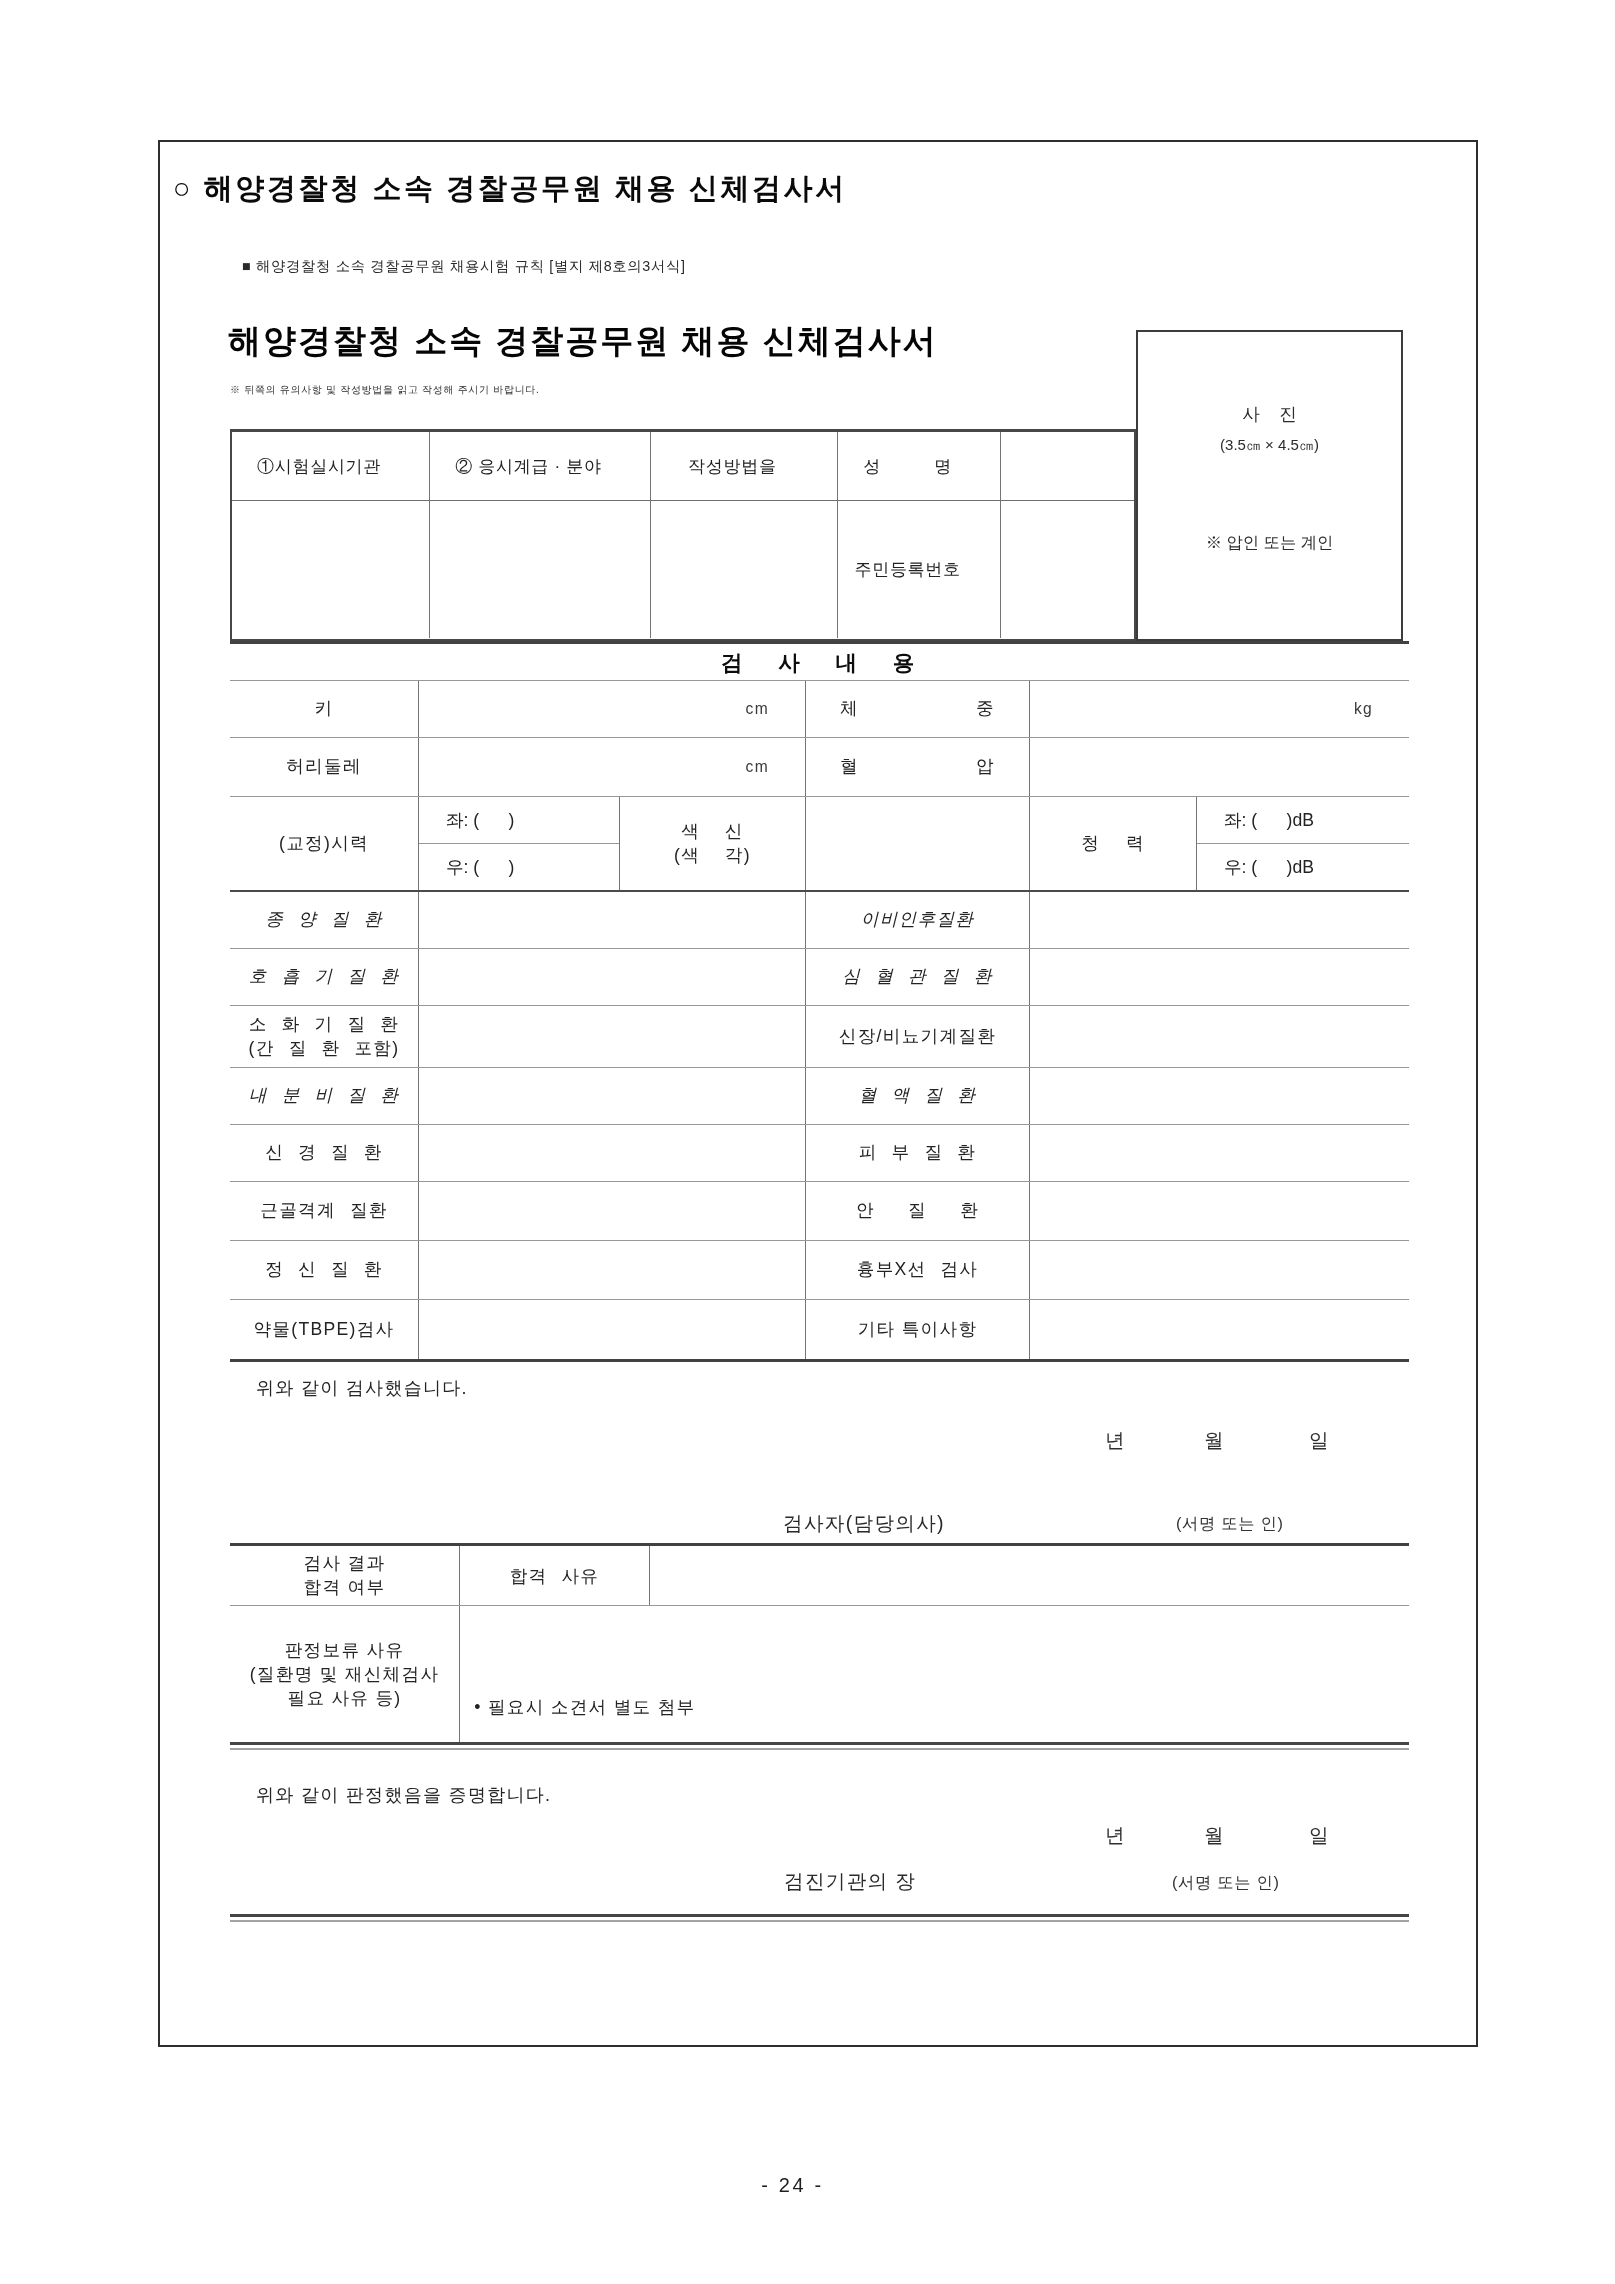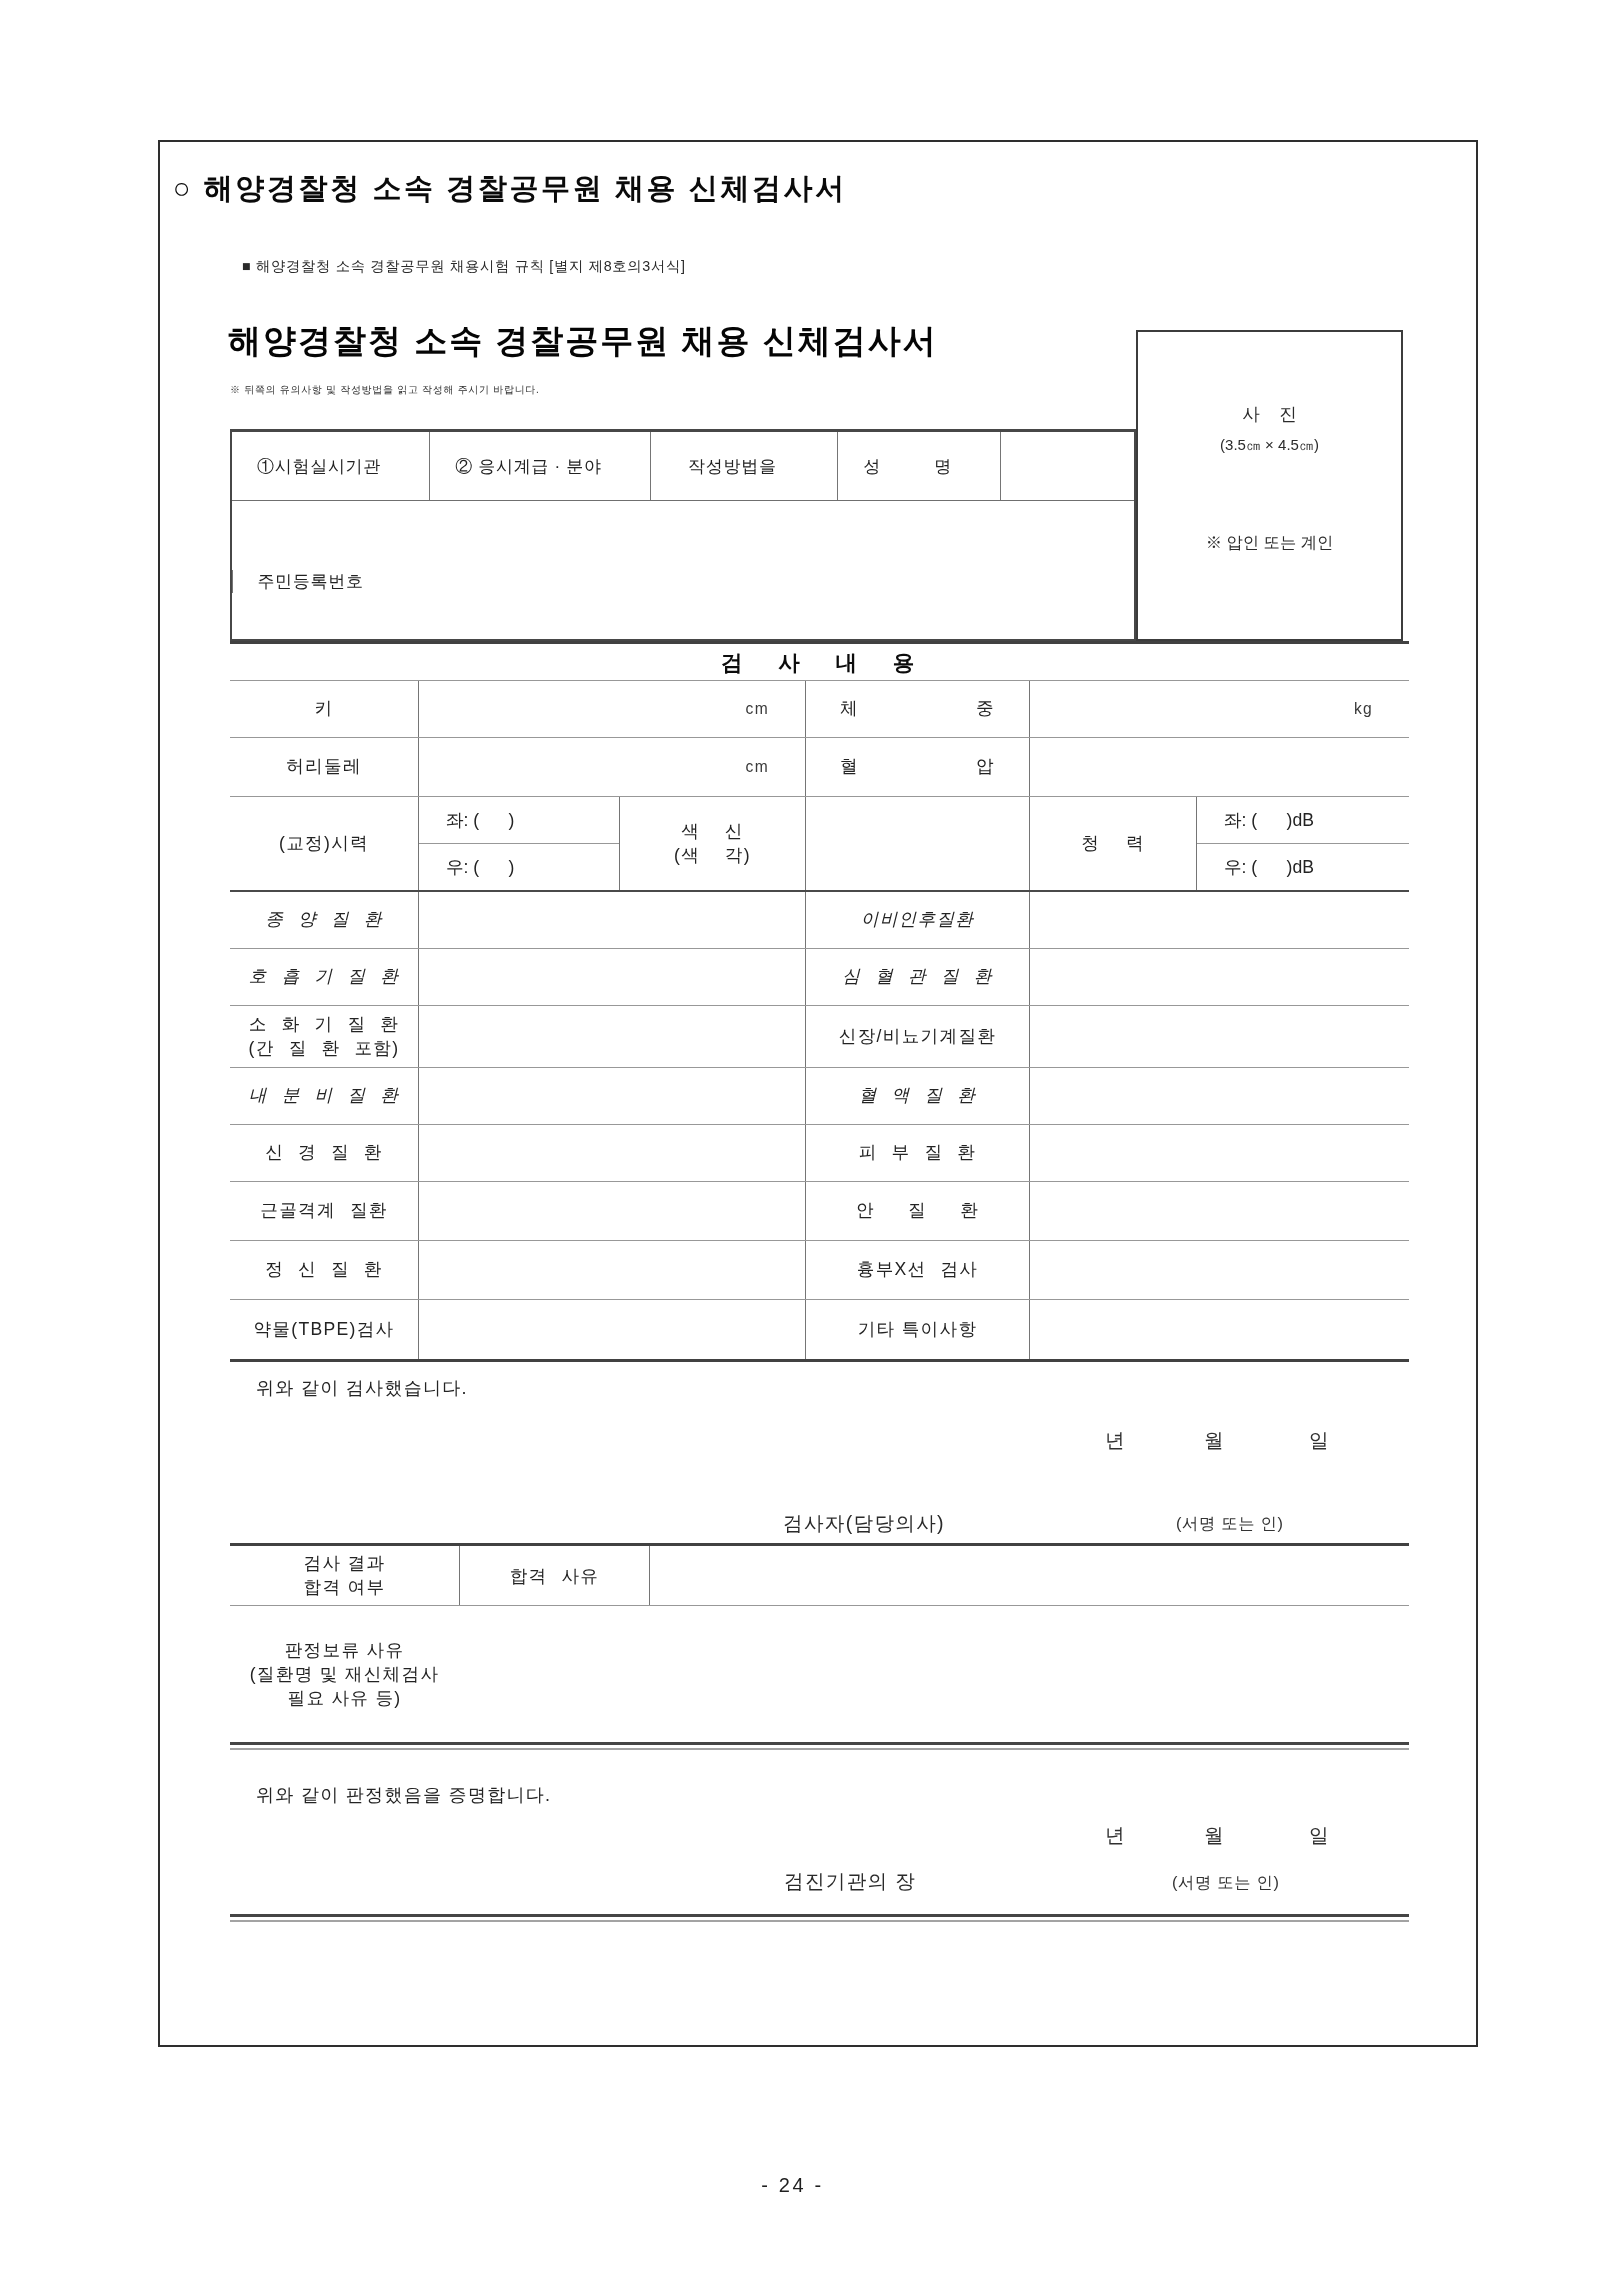--- a/index.html
+++ b/index.html
@@ -22,21 +22,21 @@
                box-sizing:border-box; text-align:center; }
   .photo-line1 { margin-top:70px; font-size:17.6px; color:#2b2b2b; white-space:pre; }
   .photo-line2 { margin-top:10.4px; font-size:15px; color:#2b2b2b; white-space:pre; }
   .photo-line3 { margin-top:77px; font-size:16.3px; color:#2b2b2b; white-space:pre; }
 
   
   .app-table { left:70px; top:287px; width:906px; height:212px; border:2px solid #474747;
                border-top-width:3.9px; box-sizing:border-box; }
   .arow { display:flex; box-sizing:border-box;gap:23px; }
   .arow.head { height:69px; border-bottom:1.3px solid #6f6f6f; }
-  .arow.body { height:137px;flex-direction:column; }
+  .arow.body { height:137px; }
   .acell { box-sizing:border-box; display:flex; align-items:center; justify-content:center;
            font-size:17px; color:#222; letter-spacing:0.7px; white-space:pre; }
   .aw1{width:194px;} .aw2{width:220px;} .aw3{width:183px;} .aw4{width:156px;} .aw5{width:149px;}
   .bl { border-left:0.7px solid #757575; }
 
   
   .exam-table { left:70px; top:499px; width:1179px; border-top:3.3px solid #414141;
                 border-bottom:3.3px solid #414141; box-sizing:border-box; }
   .xt-title { height:36px; border-bottom:1.3px solid #989898; display:flex; align-items:center;
               justify-content:center; font-size:21.5px; font-weight:700; color:#0c0c0c;
@@ -233,20 +233,23 @@
         </div>
         <div class="cell rw3 bl ws-12">합격 사유</div>
         <div class="cell rw4 bl"></div>
       </div>
       <div class="rrow r2">
         <div class="cell c-lab rw1">
           <div>판정보류 사유</div>
           <div>(질환명 및 재신체검사</div>
           <div>필요 사유 등)</div>
         </div>
+        <div class="cell hold-note-cell bl" style="width:950px;">
+          <div>• 필요시 소견서 별도 첨부</div>
+        </div>
       </div>
     </div>
     <div class="abs double-rule rt-bottom"></div>
 
     <div class="abs statement" style="left:96px; top:1641px;">위와 같이 판정했음을 증명합니다.</div>
 
     <div class="date-line">
       <span style="left:945px; top:1680px;">년</span>
       <span style="left:1044px; top:1680px;">월</span>
       <span style="left:1149px; top:1680px;">일</span>

